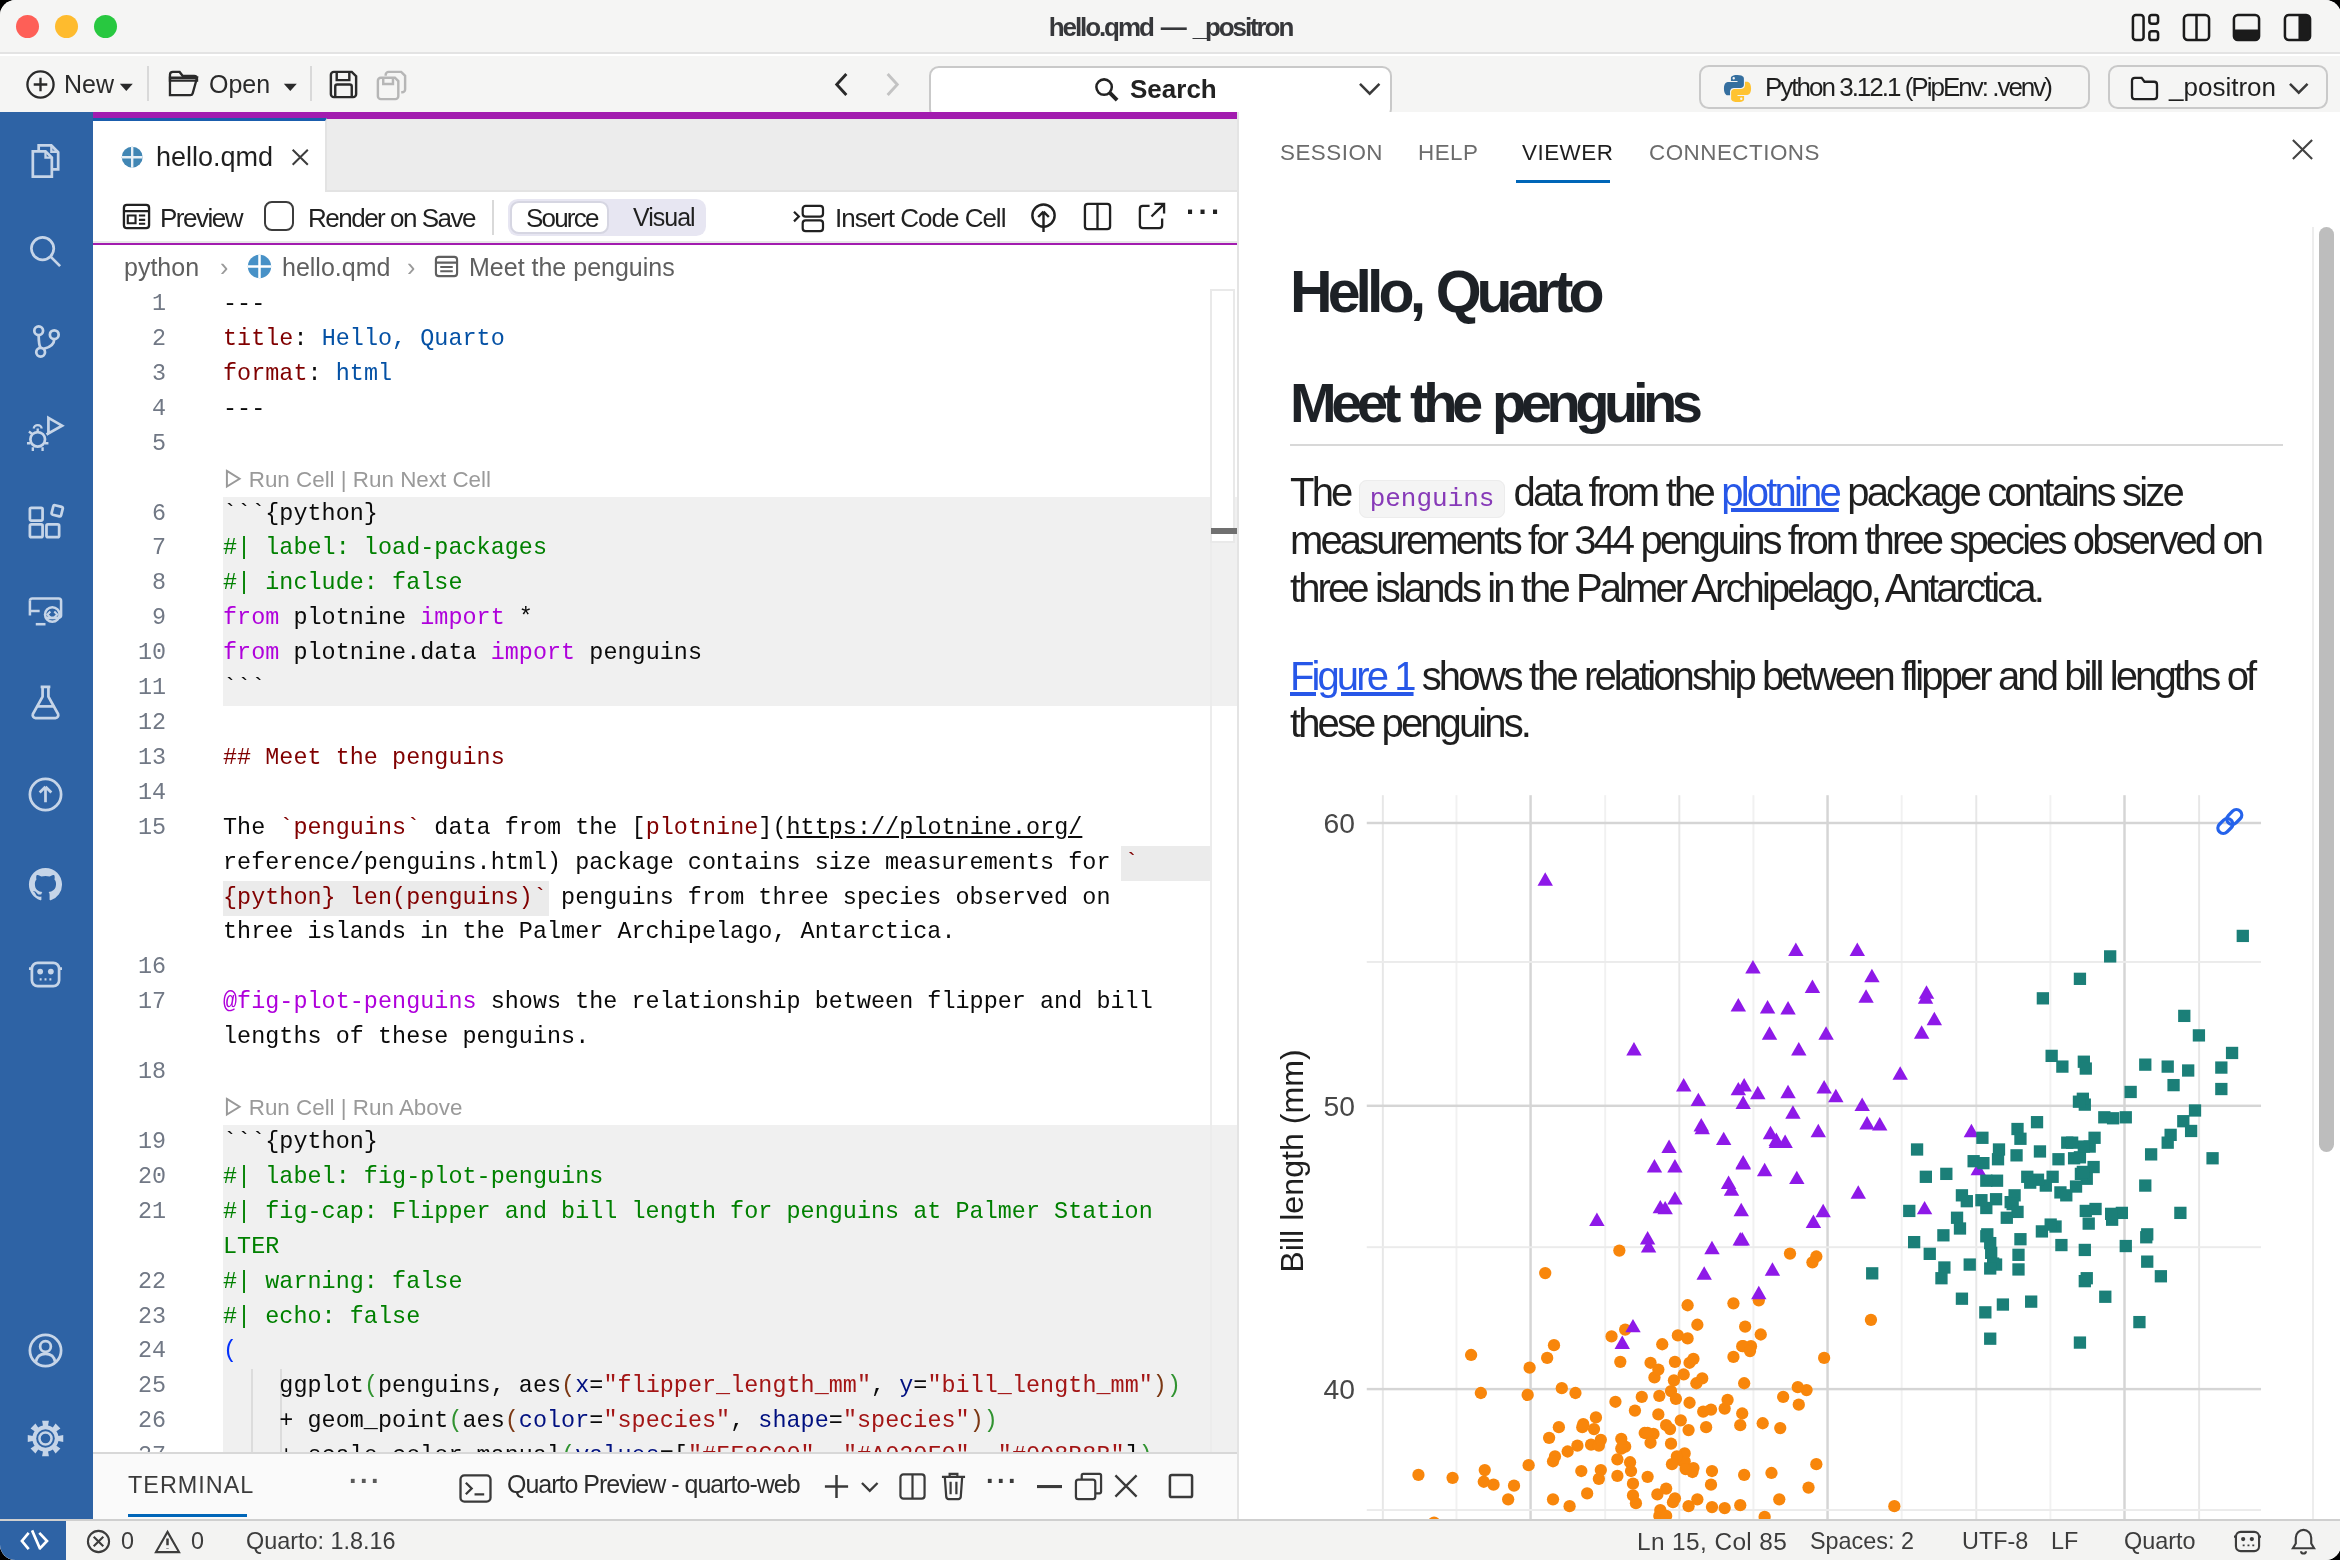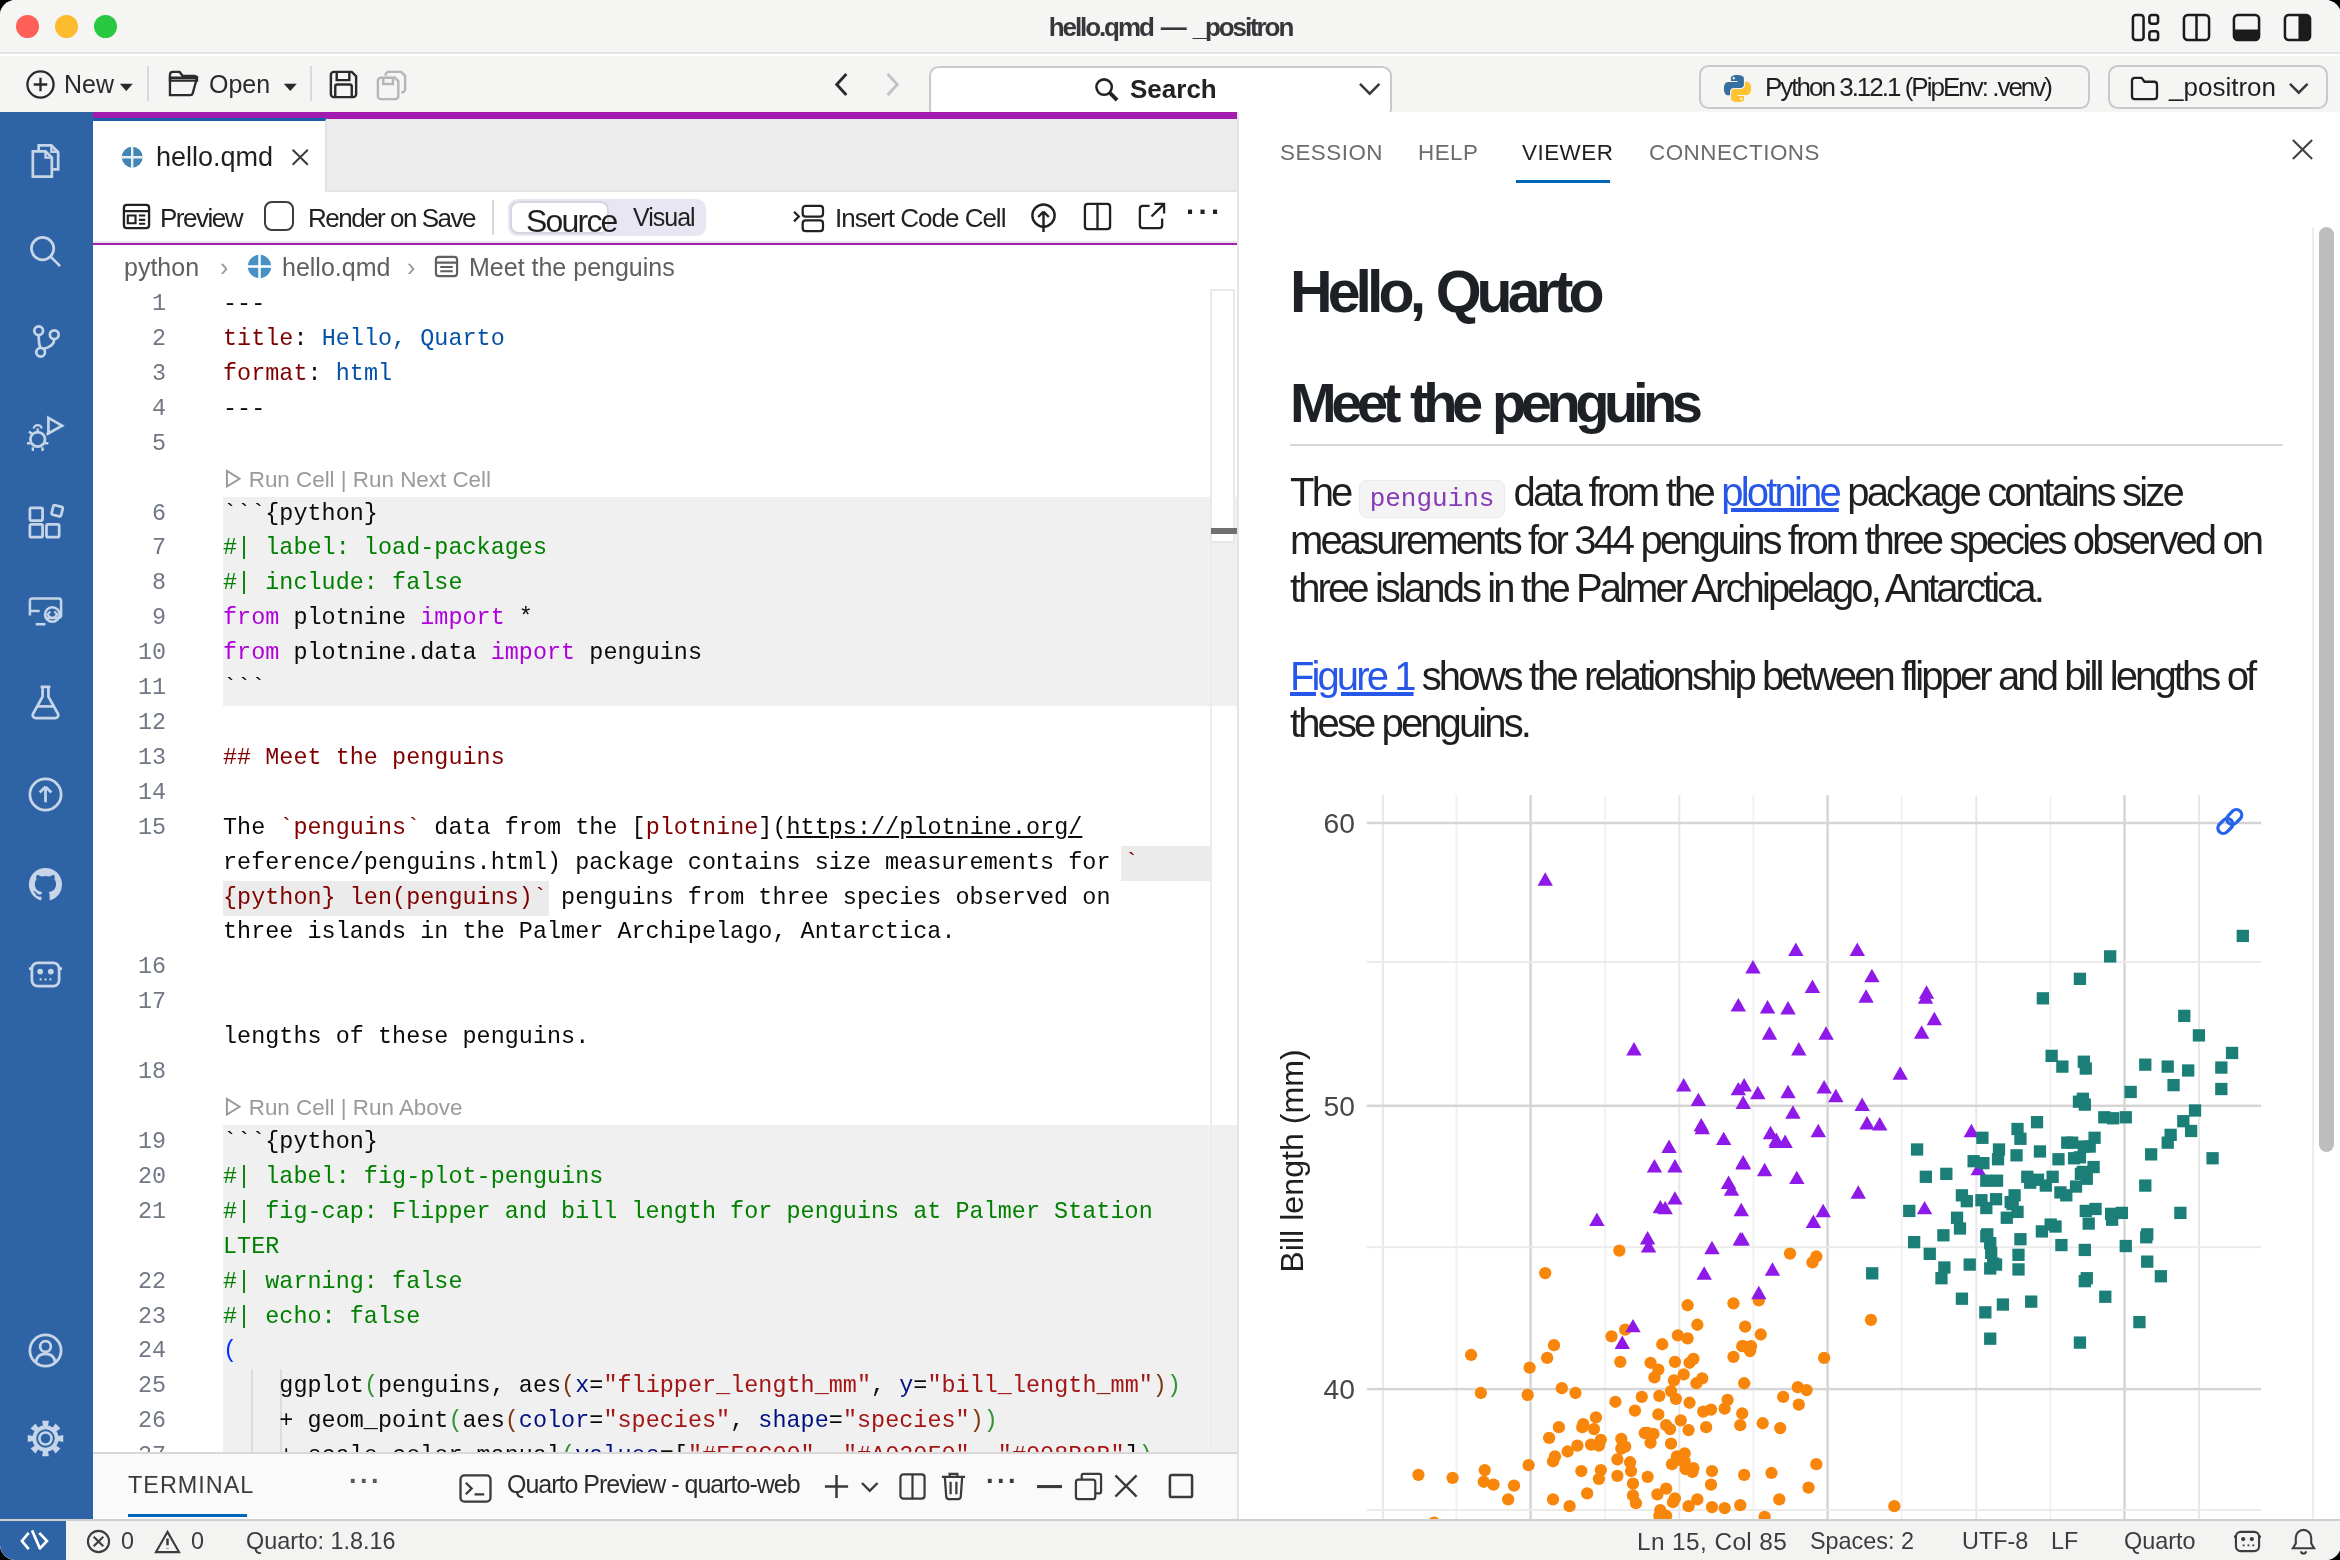--- a/index.html
+++ b/index.html
@@ -227,21 +227,21 @@
   <svg class="abs eticon" style="left:29px" width="29" height="29" viewBox="0 0 30 30" fill="none" stroke="#212121" stroke-width="2.4">
             <rect x="2" y="3" width="26" height="24" rx="3"></rect>
             <path d="M2 9.5h26M6 14h8v8H6zM17.5 14H24m-6.5 4.5H24m-6.5 4H24" stroke-width="2.2"></path>
           </svg>
   <div class="abs" style="left:67px;top:10.7px;font-size:26px;color:#212121;letter-spacing:-1.5px">Preview</div>
   <div class="abs" style="left:171px;top:8.8px;width:30px;height:30px;border:2.9px solid #3c3c3c;border-radius:7.8px;background:#fff"></div>
   <div class="abs" style="left:215px;top:10.7px;font-size:26px;color:#212121;letter-spacing:-1.5px">Render on Save</div>
   <div class="abs vdiv" style="left:399px;top:7.8px"></div>
   <div class="abs" style="left:415px;top:6.8px;width:198px;height:37px;background:#e7e6f2;border-radius:9.8px"></div>
   <div class="abs" style="left:417px;top:8.8px;width:99px;height:33px;background:#fff;border:2px solid #d6d6e2;border-radius:8.8px"></div>
-  <div class="abs" style="left:433px;top:10.7px;font-size:32px;color:#1f1f1f;letter-spacing:-1.8px">Source</div>
+  <div class="abs" style="left:433px;top:10.7px;font-size:26px;color:#1f1f1f;letter-spacing:-1.8px">Source</div>
   <div class="abs" style="left:540px;top:10.7px;font-size:25px;color:#1f1f1f;letter-spacing:-1px">Visual</div>
   <svg class="abs eticon" style="left:699px;top:11.7px" width="33" height="29" viewBox="0 0 34 30" fill="none" stroke="#212121" stroke-width="2.3">
             <path d="M2 8l5 5-5 5"></path>
             <rect x="11" y="2" width="21" height="11" rx="3"></rect>
             <rect x="11" y="17" width="21" height="11" rx="3"></rect>
           </svg>
   <div class="abs" style="left:742px;top:10.7px;font-size:26px;color:#212121;letter-spacing:-1px">Insert Code Cell</div>
   <svg class="abs eticon" style="left:935px" width="31" height="31" viewBox="0 0 32 32" fill="none" stroke="#212121" stroke-width="2.5">
             <circle cx="16" cy="14" r="11.5"></circle>
             <path d="M16 31V10m0 0l-5.5 5.5M16 10l5.5 5.5"></path>
@@ -313,20 +313,21 @@
 <div class="abs crow" style="top:243px;height:35px;line-height:35px"><span class="grn">#| label: load-packages</span></div>
 <div class="abs crow" style="top:278px;height:35px;line-height:35px"><span class="grn">#| include: false</span></div>
 <div class="abs crow" style="top:313px;height:35px;line-height:35px"><span class="pur">from</span> plotnine <span class="pur">import</span> *</div>
 <div class="abs crow" style="top:348px;height:35px;line-height:35px"><span class="pur">from</span> plotnine.data <span class="pur">import</span> penguins</div>
 <div class="abs crow" style="top:383px;height:35px;line-height:35px">```</div>
 <div class="abs crow" style="top:453px;height:35px;line-height:35px"><span class="mar bold">## Meet the penguins</span></div>
 <div class="abs crow" style="top:523px;height:35px;line-height:35px">The <span class="mar">`penguins`</span> data from the [<span class="mar">plotnine</span>](<span style="text-decoration:underline">https://plotnine.org/</span></div>
 <div class="abs crow" style="top:558px;height:35px;line-height:35px"><span style="">reference/penguins.html</span>) package contains size measurements for <span class="mar">`</span></div>
 <div class="abs crow" style="top:593px;height:35px;line-height:35px"><span class="mar">{python} len(penguins)`</span> penguins from three species observed on</div>
 <div class="abs crow" style="top:627px;height:35px;line-height:35px">three islands in the Palmer Archipelago, Antarctica.</div>
+<div class="abs crow" style="top:697px;height:35px;line-height:35px"><span class="pur">@fig-plot-penguins</span> shows the relationship between flipper and bill</div>
 <div class="abs crow" style="top:732px;height:35px;line-height:35px">lengths of these penguins.</div>
 <div class="abs crow" style="top:837px;height:35px;line-height:35px">```{python}</div>
 <div class="abs crow" style="top:872px;height:35px;line-height:35px"><span class="grn">#| label: fig-plot-penguins</span></div>
 <div class="abs crow" style="top:907px;height:35px;line-height:35px"><span class="grn">#| fig-cap: Flipper and bill length for penguins at Palmer Station</span></div>
 <div class="abs crow" style="top:942px;height:35px;line-height:35px"><span class="grn">LTER</span></div>
 <div class="abs crow" style="top:977px;height:35px;line-height:35px"><span class="grn">#| warning: false</span></div>
 <div class="abs crow" style="top:1012px;height:35px;line-height:35px"><span class="grn">#| echo: false</span></div>
 <div class="abs crow" style="top:1046px;height:35px;line-height:35px"><span class="pb">(</span></div>
 <div class="abs crow" style="top:1081px;height:35px;line-height:35px">    ggplot<span class="pg">(</span>penguins, aes<span class="pbr">(</span><span class="nav">x</span>=<span class="str">"flipper_length_mm"</span>, <span class="nav">y</span>=<span class="str">"bill_length_mm"</span><span class="pbr">)</span><span class="pg">)</span></div>
 <div class="abs crow" style="top:1116px;height:35px;line-height:35px">    + geom_point<span class="pg">(</span>aes<span class="pbr">(</span><span class="nav">color</span>=<span class="str">"species"</span>, <span class="nav">shape</span>=<span class="str">"species"</span><span class="pbr">)</span><span class="pg">)</span></div>

